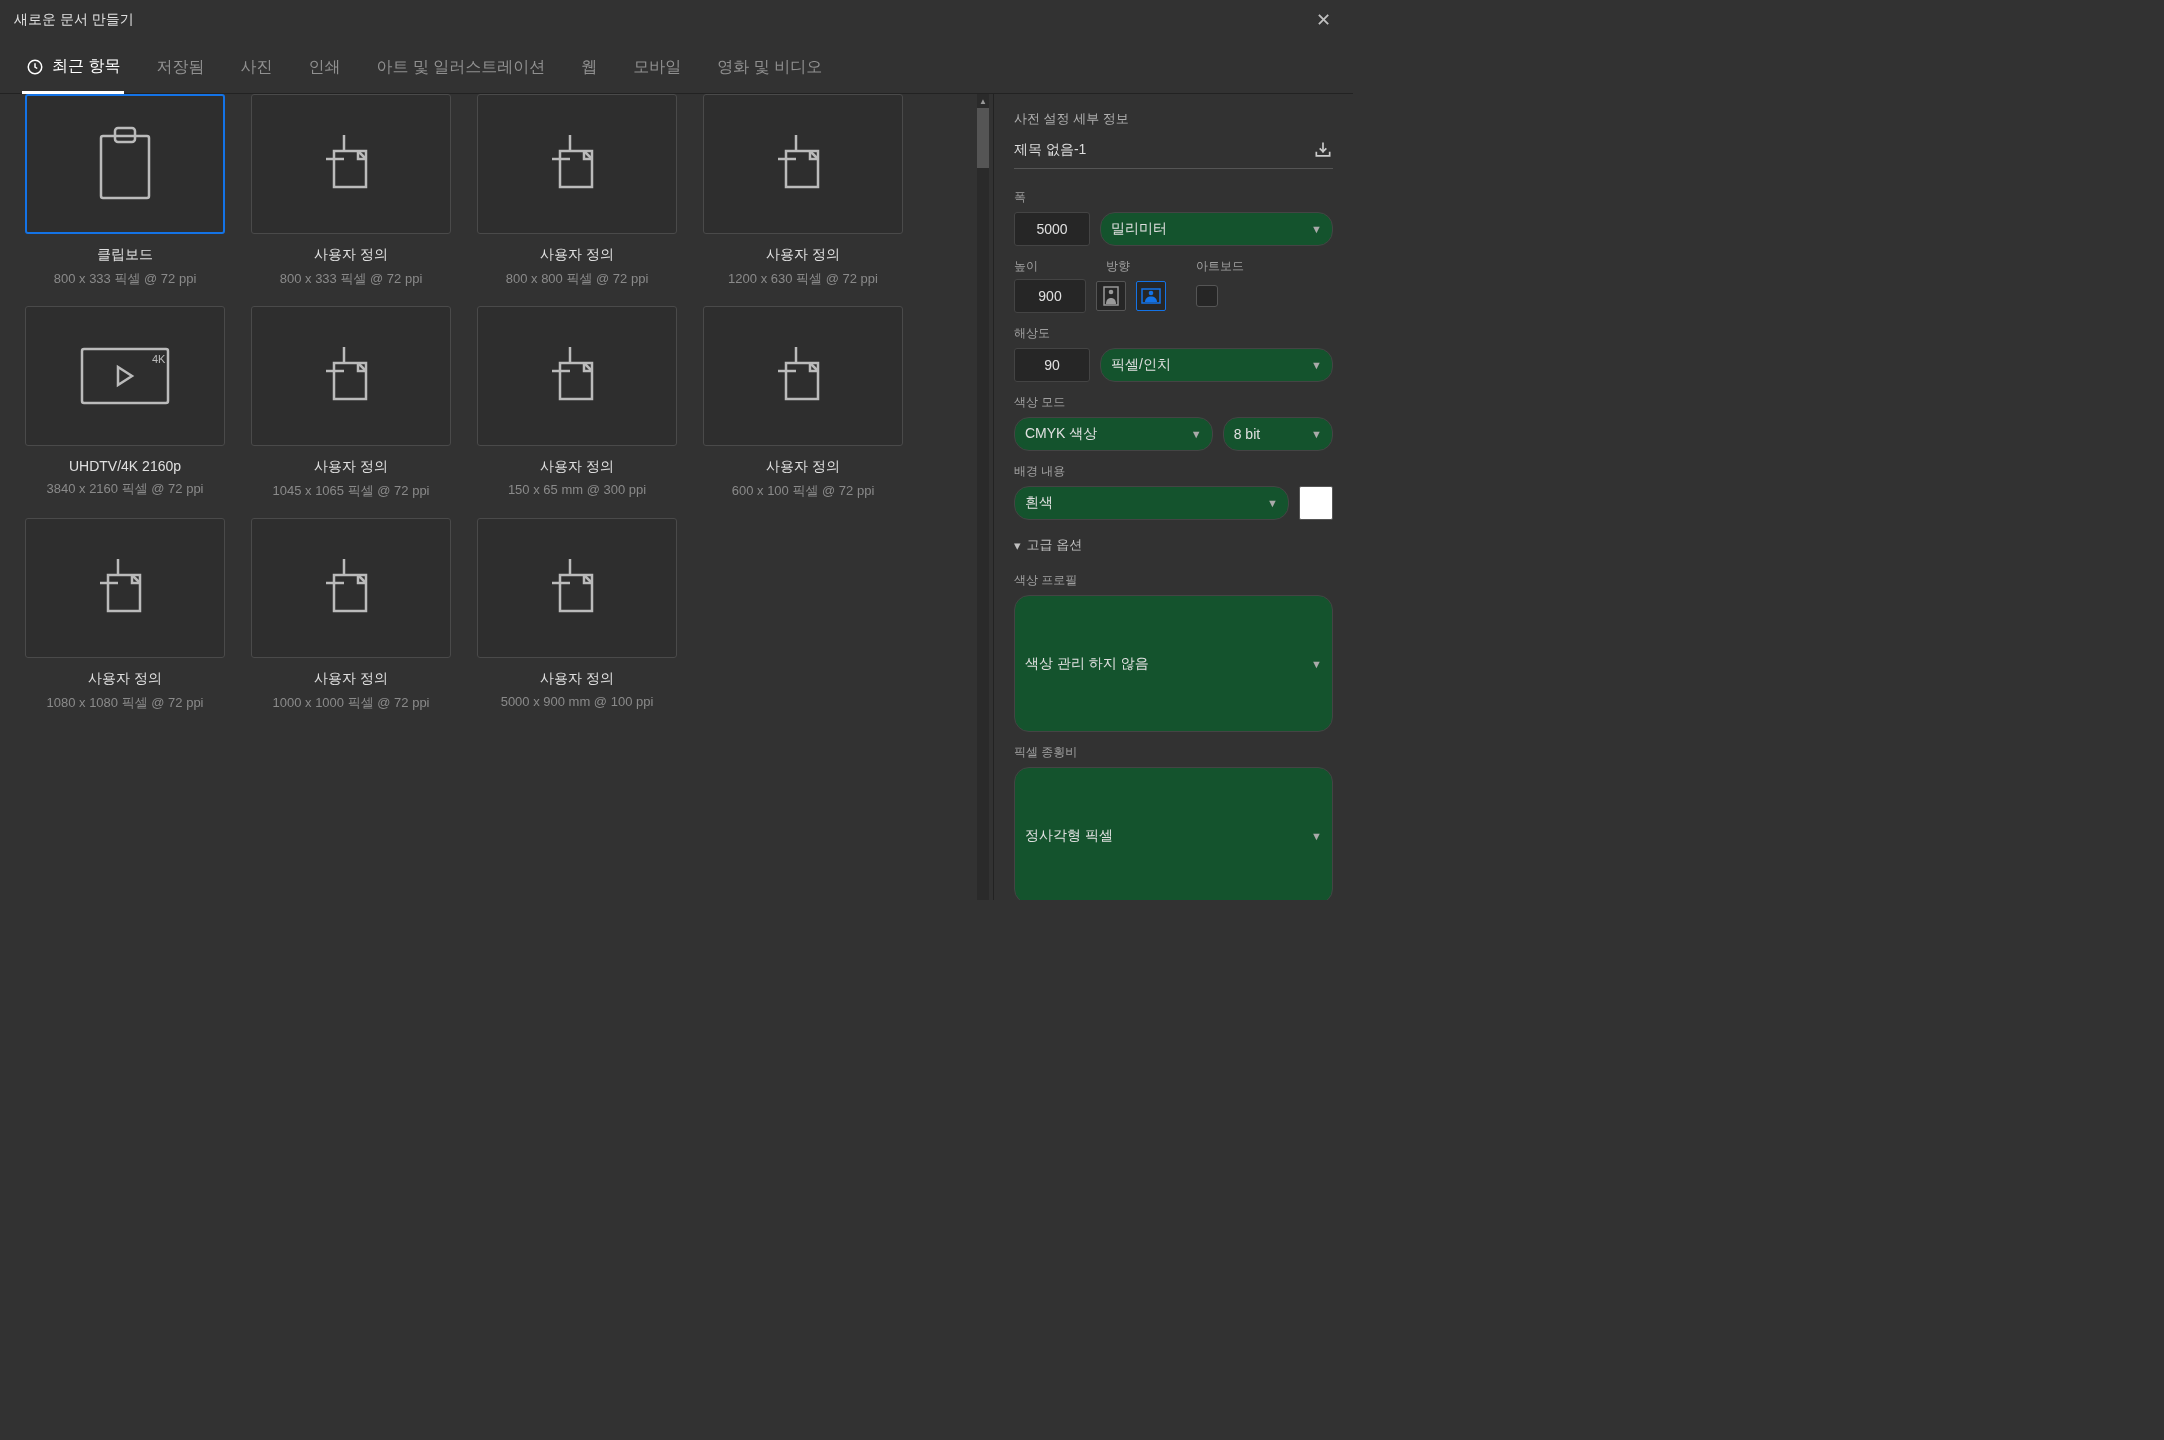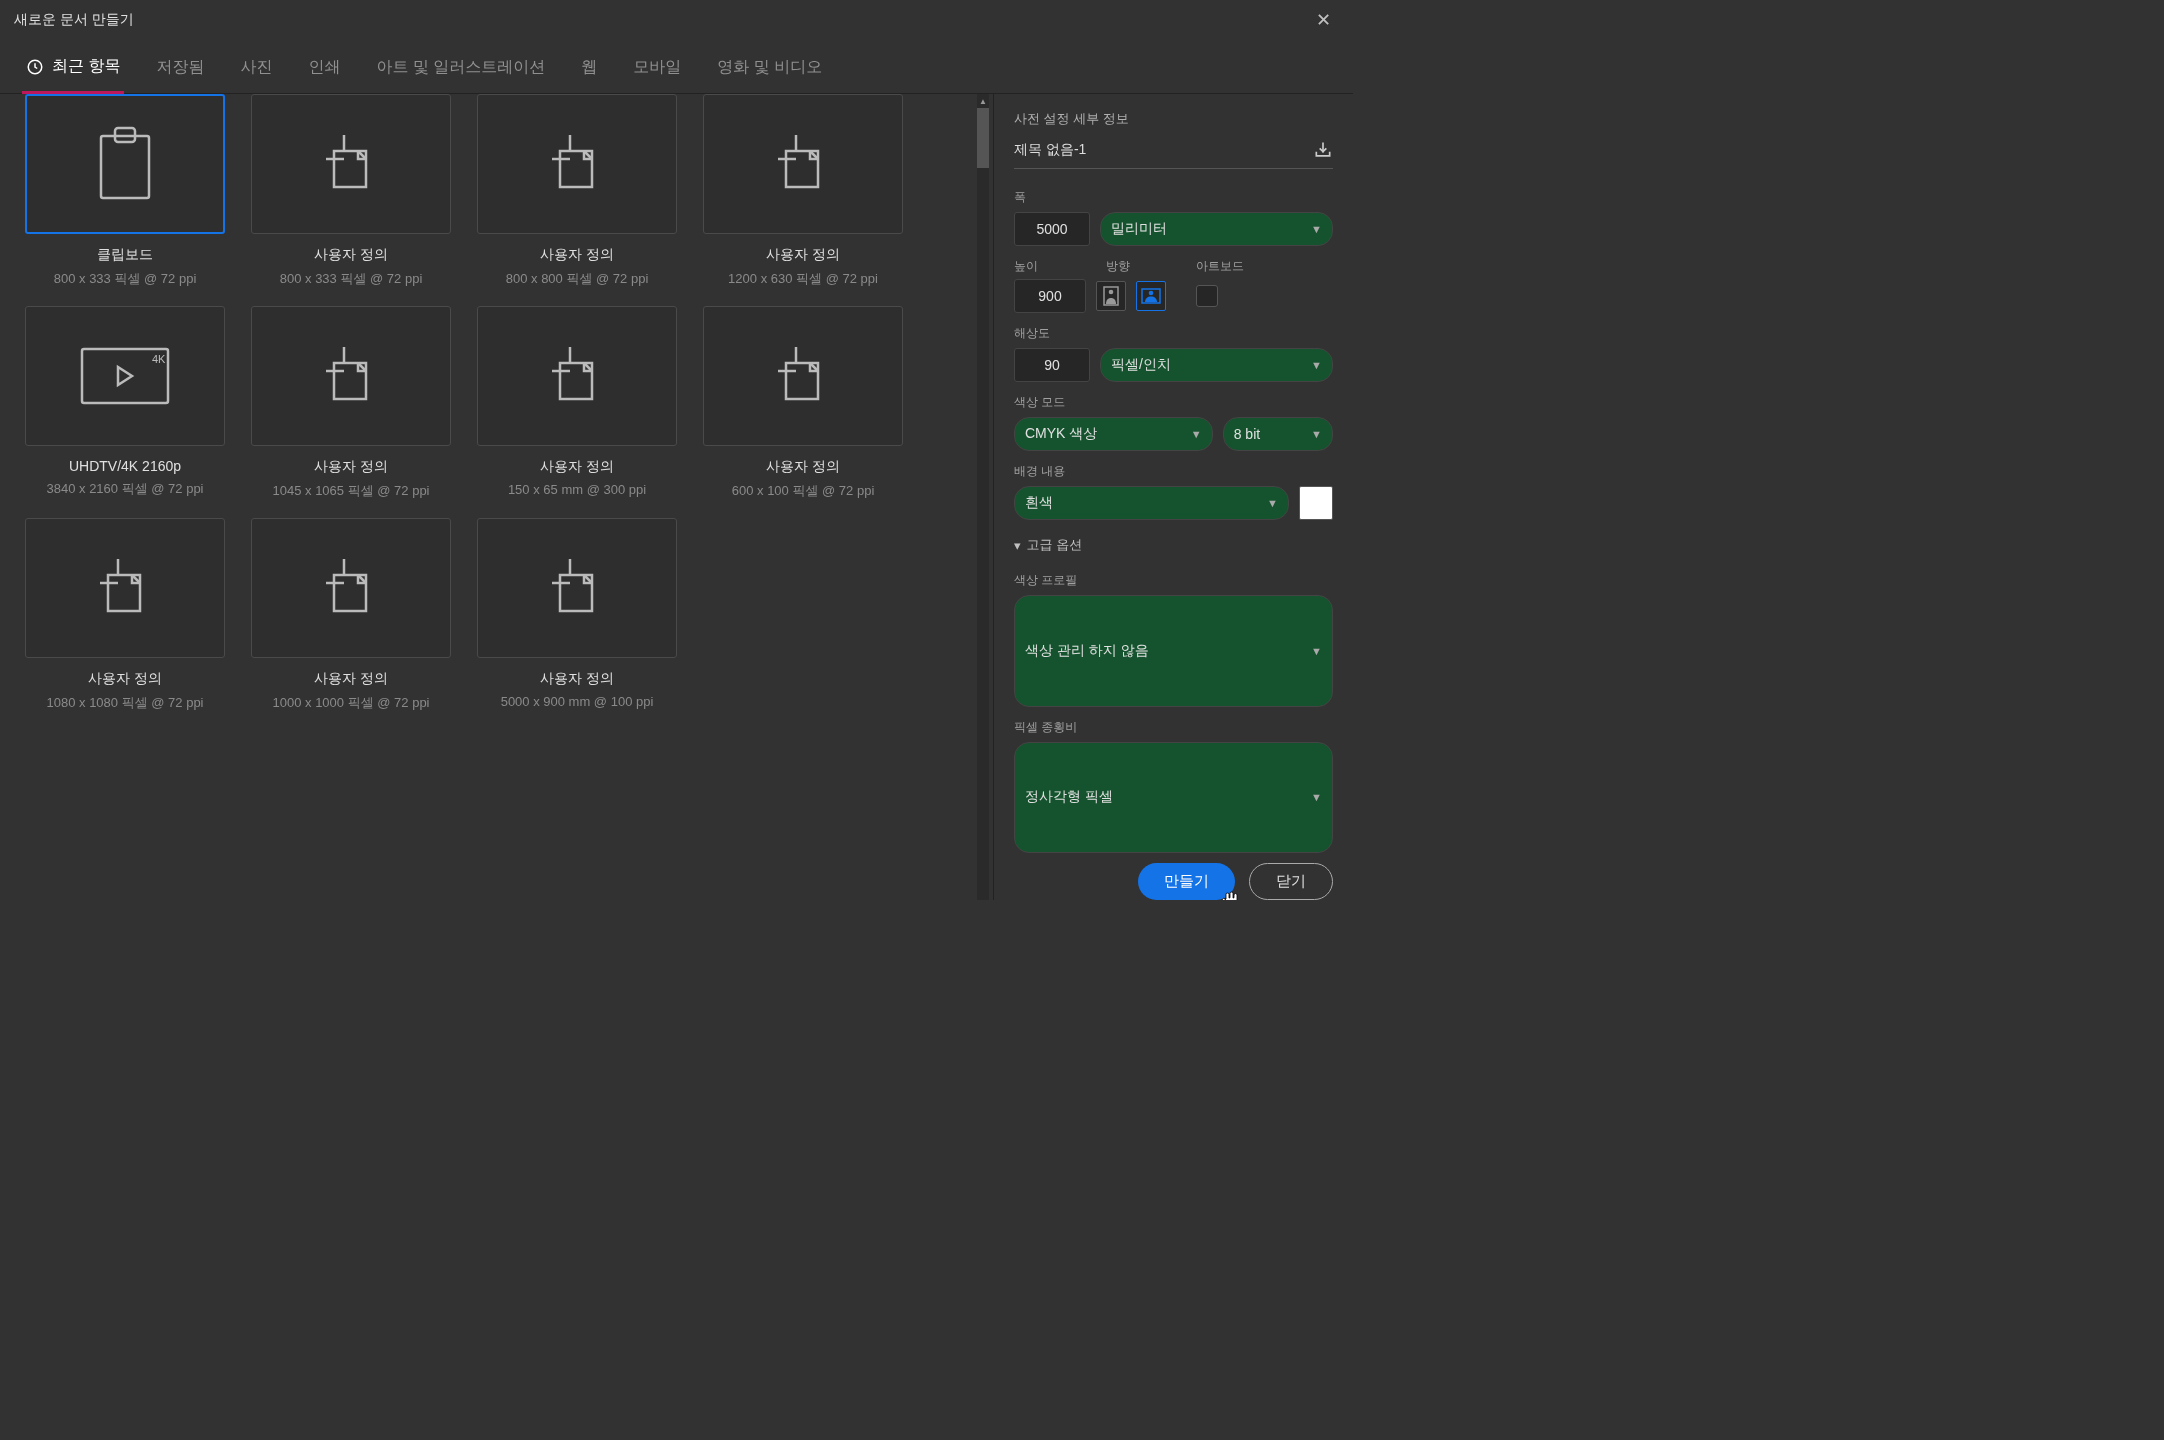--- a/index.html
+++ b/index.html
@@ -4,21 +4,21 @@
 <style>
 * { margin: 0; padding: 0; box-sizing: border-box; font-family: "Malgun Gothic", "Segoe UI", sans-serif; }
 body { background: #323232; color: #d0d0d0; overflow: hidden; width: 1353px; height: 900px; }
 
 .titlebar { display: flex; justify-content: space-between; align-items: center; padding: 8px 14px; height: 40px; }
 .titlebar-title { font-size: 14px; color: #e0e0e0; }
 .close-x { color: #c0c0c0; font-size: 18px; cursor: pointer; padding: 4px 8px; }
 
 .tabs { display: flex; gap: 28px; padding: 6px 20px 0 22px; align-items: center; border-bottom: 1px solid #222; }
 .tab { padding: 10px 4px 14px 4px; font-size: 16px; color: #909090; cursor: pointer; display: flex; align-items: center; gap: 8px; }
-.tab.active { color: #fff; border-bottom: 3px solid #be185d; margin-bottom: -1px; }
+.tab.active { color: #fff; border-bottom: 3px solid #ffffff; margin-bottom: -1px; }
 .clock-icon { width: 18px; height: 18px; }
 
 .body-row { display: flex; height: 820px; }
 
 .left-pane { flex: 1; display: flex; flex-direction: column; padding: 0 4px 0 20px; position: relative; }
 .recent-label { font-size: 15px; color: #d0d0d0; padding: 16px 0 10px 2px; }
 
 .presets-scroll { flex: 1; overflow-y: auto; position: relative; }
 .presets-grid { display: grid; grid-template-columns: repeat(4, 210px); gap: 18px 16px; padding-bottom: 16px; }
 
@@ -353,25 +353,14 @@
       <span>색상 관리 하지 않음</span>
       <span class="chev">▼</span>
     </div>
 
     <div class="rp-section-label">픽셀 종횡비</div>
     <div class="select-box">
       <span>정사각형 픽셀</span>
       <span class="chev">▼</span>
     </div>
 
-    <div class="footer-btns">
-      <button class="btn-primary">
-        <span>만들기</span>
-        <span class="cursor-hand">
-          <svg width="18" height="20" viewBox="0 0 18 20">
-              <path d="M5 9V4.5a1.5 1.5 0 013 0V8l1-.2V3.5a1.5 1.5 0 013 0V8l1-.2V5a1.5 1.5 0 013 0v7c0 3-2 6-6 6s-6-2-7-5l-1.5-3c-.5-1 .5-2 1.5-1.5L5 10" fill="#fff" stroke="#000" stroke-width="0.8"></path>
-            </svg>
-        </span>
-      </button>
-      <button class="btn-secondary">닫기</button>
-    </div>
   </div>
 </div>
 
 </body></html>

